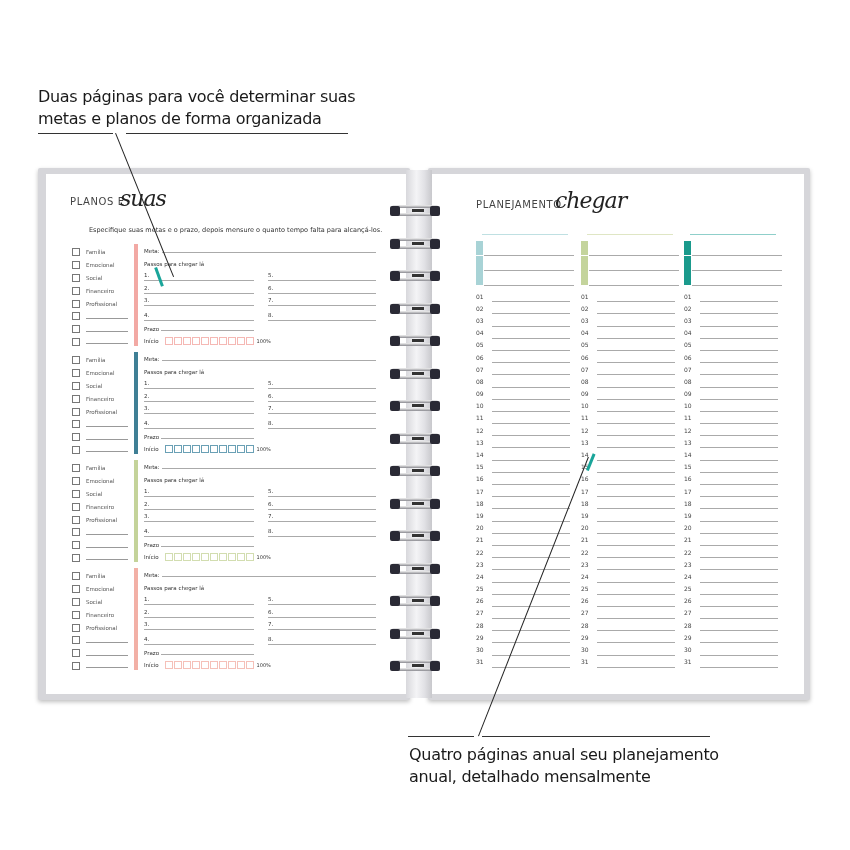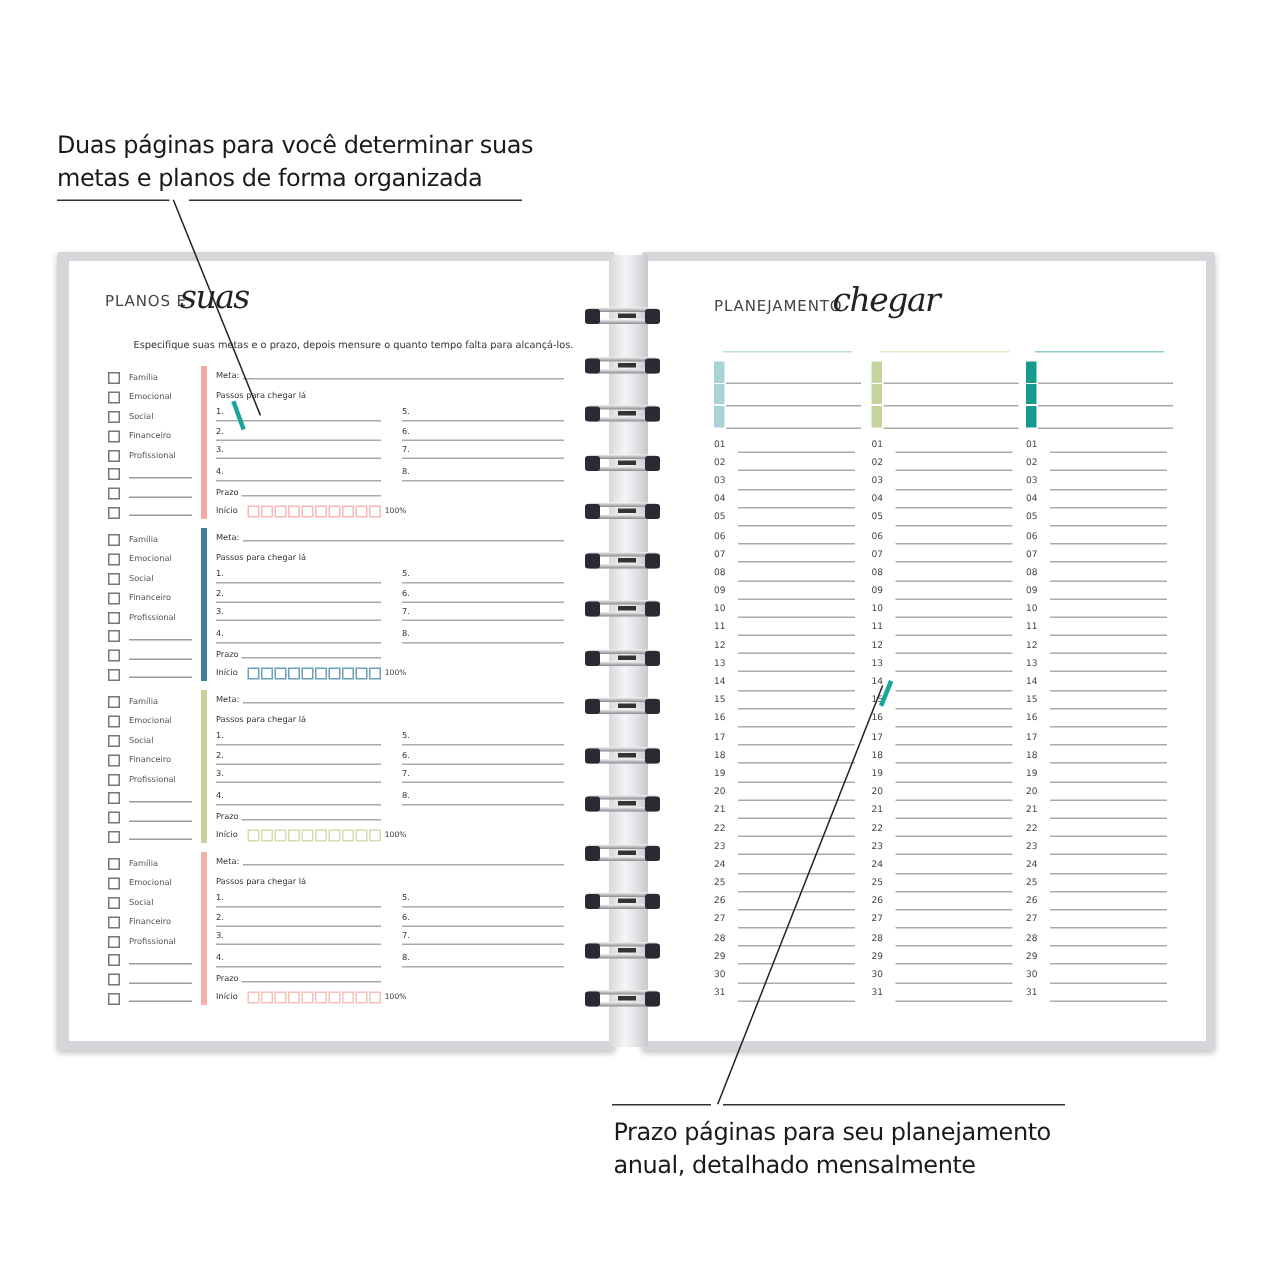--- a/index.html
+++ b/index.html
@@ -63,21 +63,21 @@
     .pointer { position: absolute; transform-origin: 0 0; height: 1px; background: #222; }
     .accent-mark { position: absolute; height: 3px; background: #1aa59a; transform-origin: 0 0; }
   </style>
 </head>
 <body>
 
 <div class="caption caption-top">Duas páginas para você determinar suas metas e  planos de forma organizada</div>
 <div class="rule" style="left:38px; top:133px; width:75px;"></div>
 <div class="rule" style="left:126px; top:133px; width:222px;"></div>
 
-<div class="caption caption-bottom">Prazo páginas para seu planejamento anual, detalhado mensalmente</div>
+<div class="caption caption-bottom">Quatro páginas anual seu planejamento anual, detalhado mensalmente</div>
 <div class="rule" style="left:408px; top:736px; width:66px;"></div>
 <div class="rule" style="left:482px; top:736px; width:228px;"></div>
 
 <div class="page-back left-back"></div>
 <div class="page left-page"></div>
 <div class="page-back right-back"></div>
 <div class="page right-page"></div>
 
 <div class="spine"></div>
 <div id="rings">

